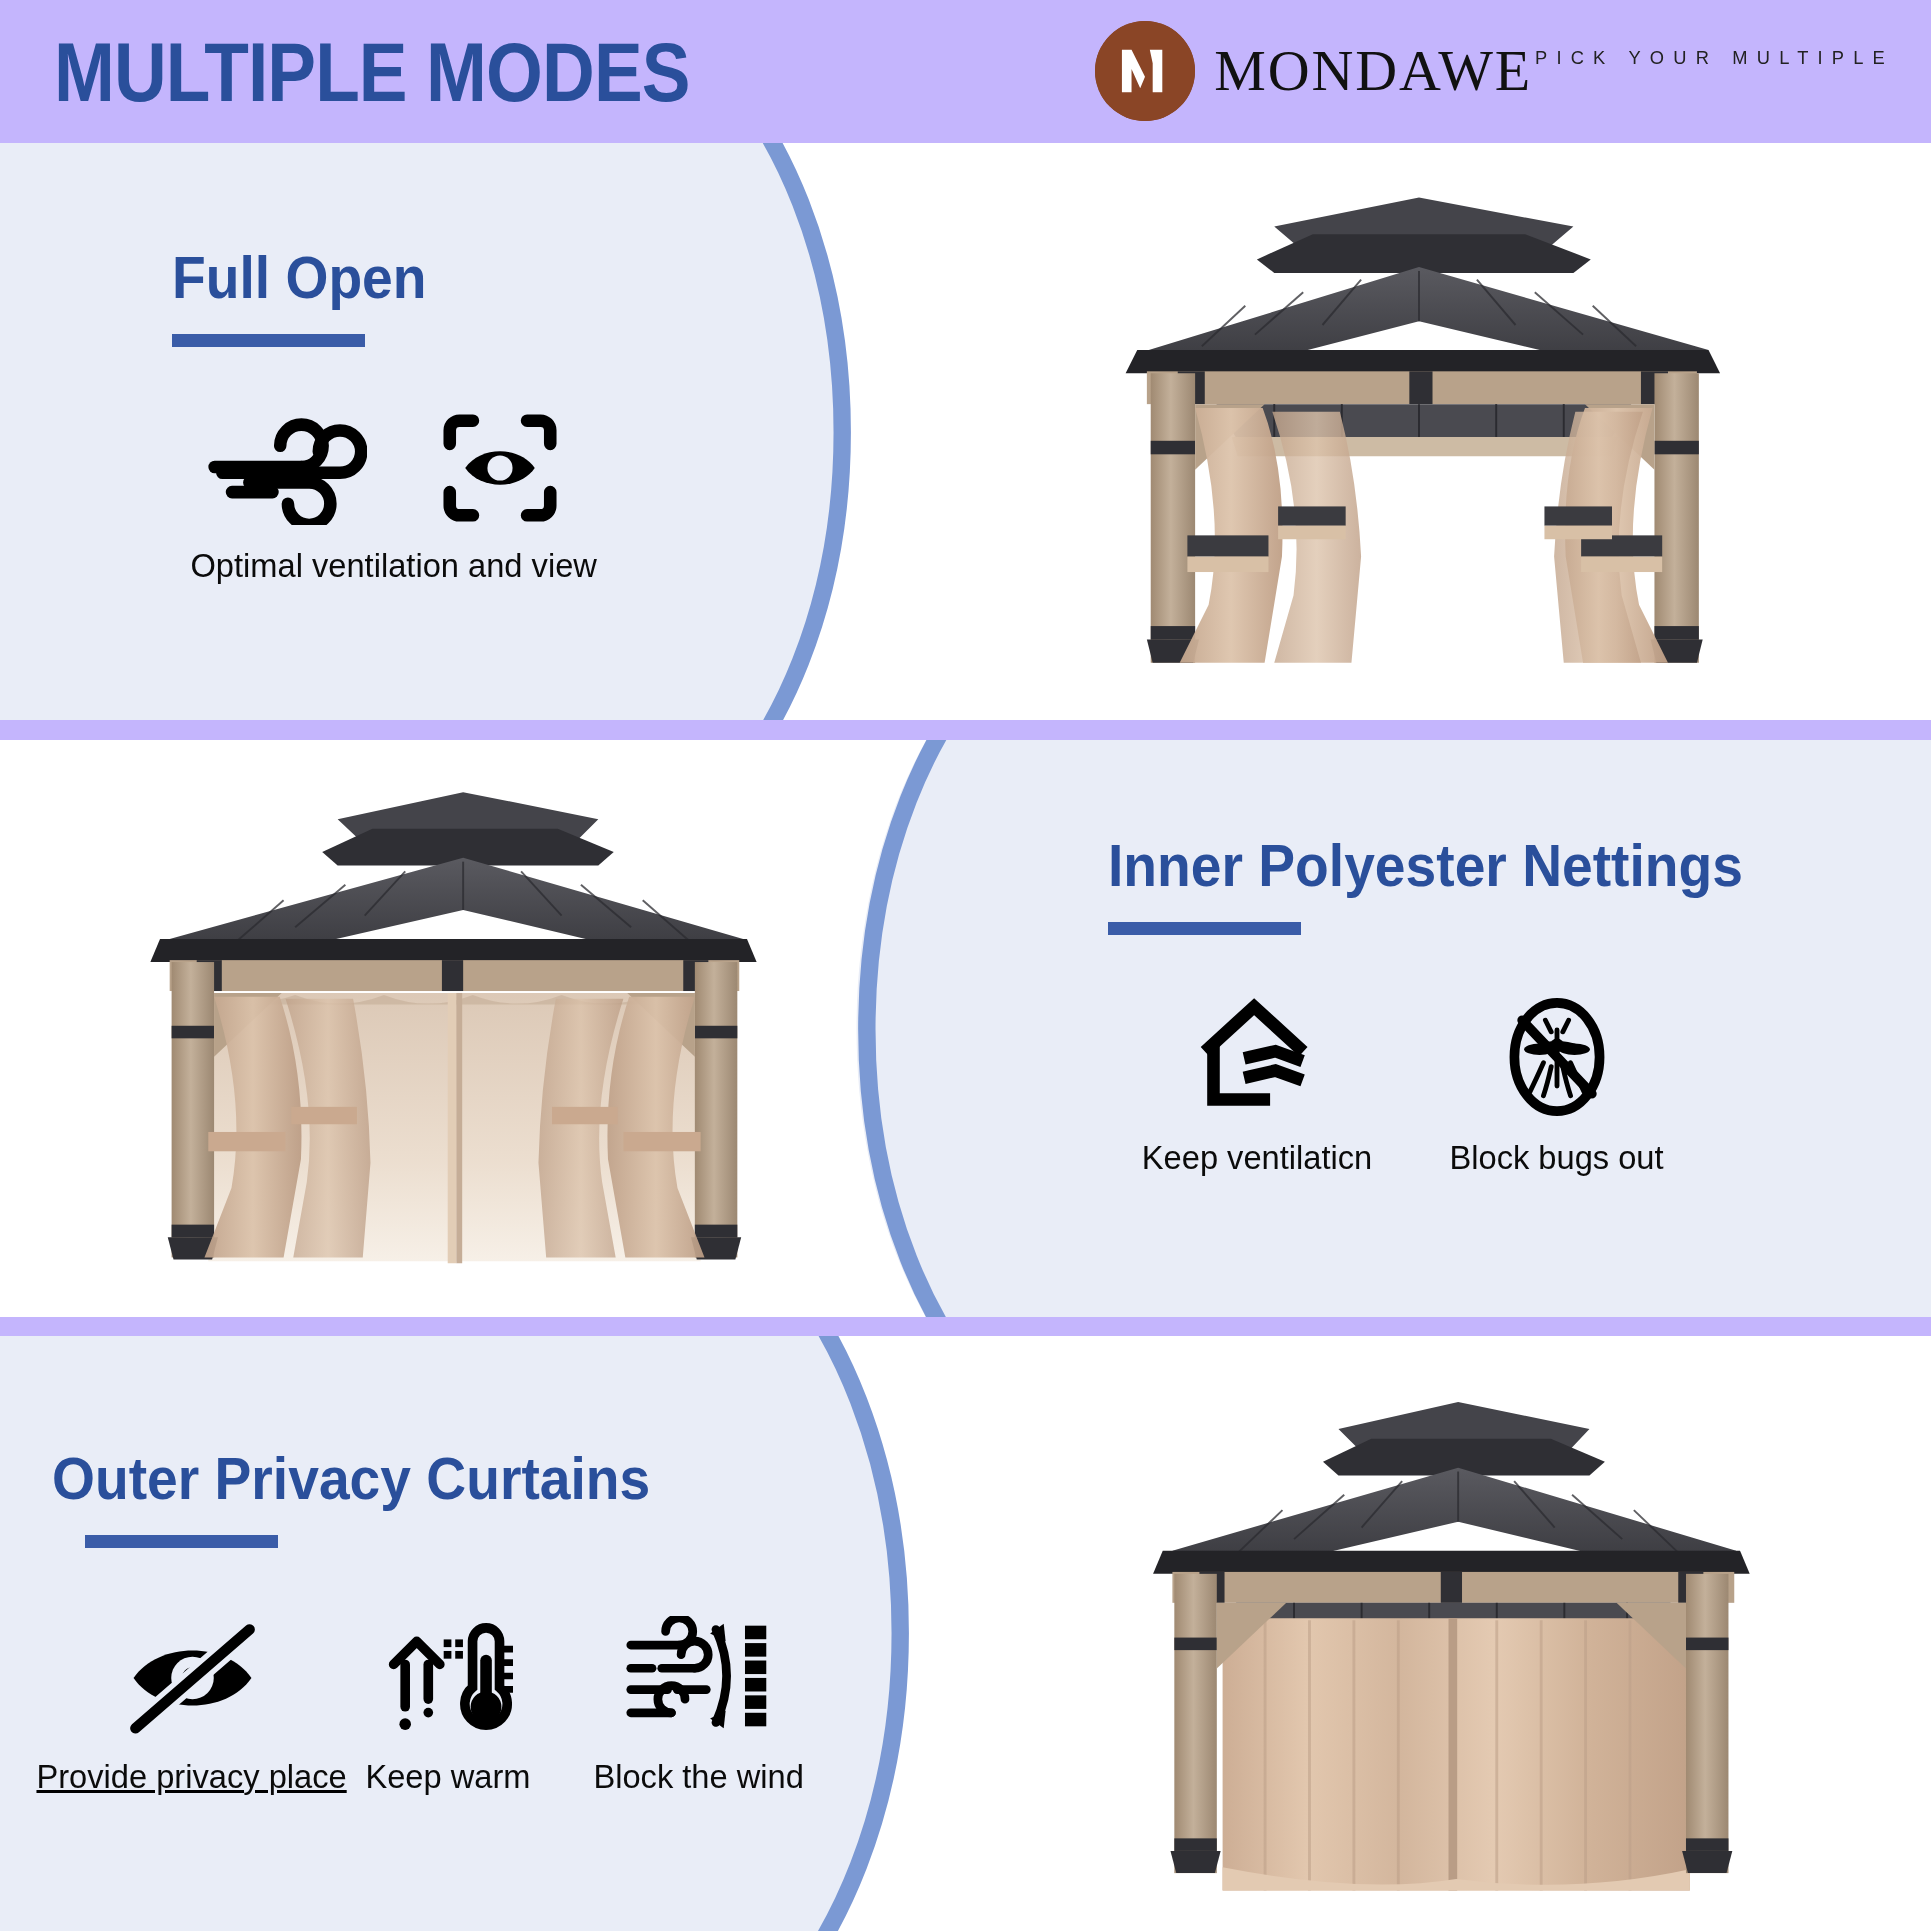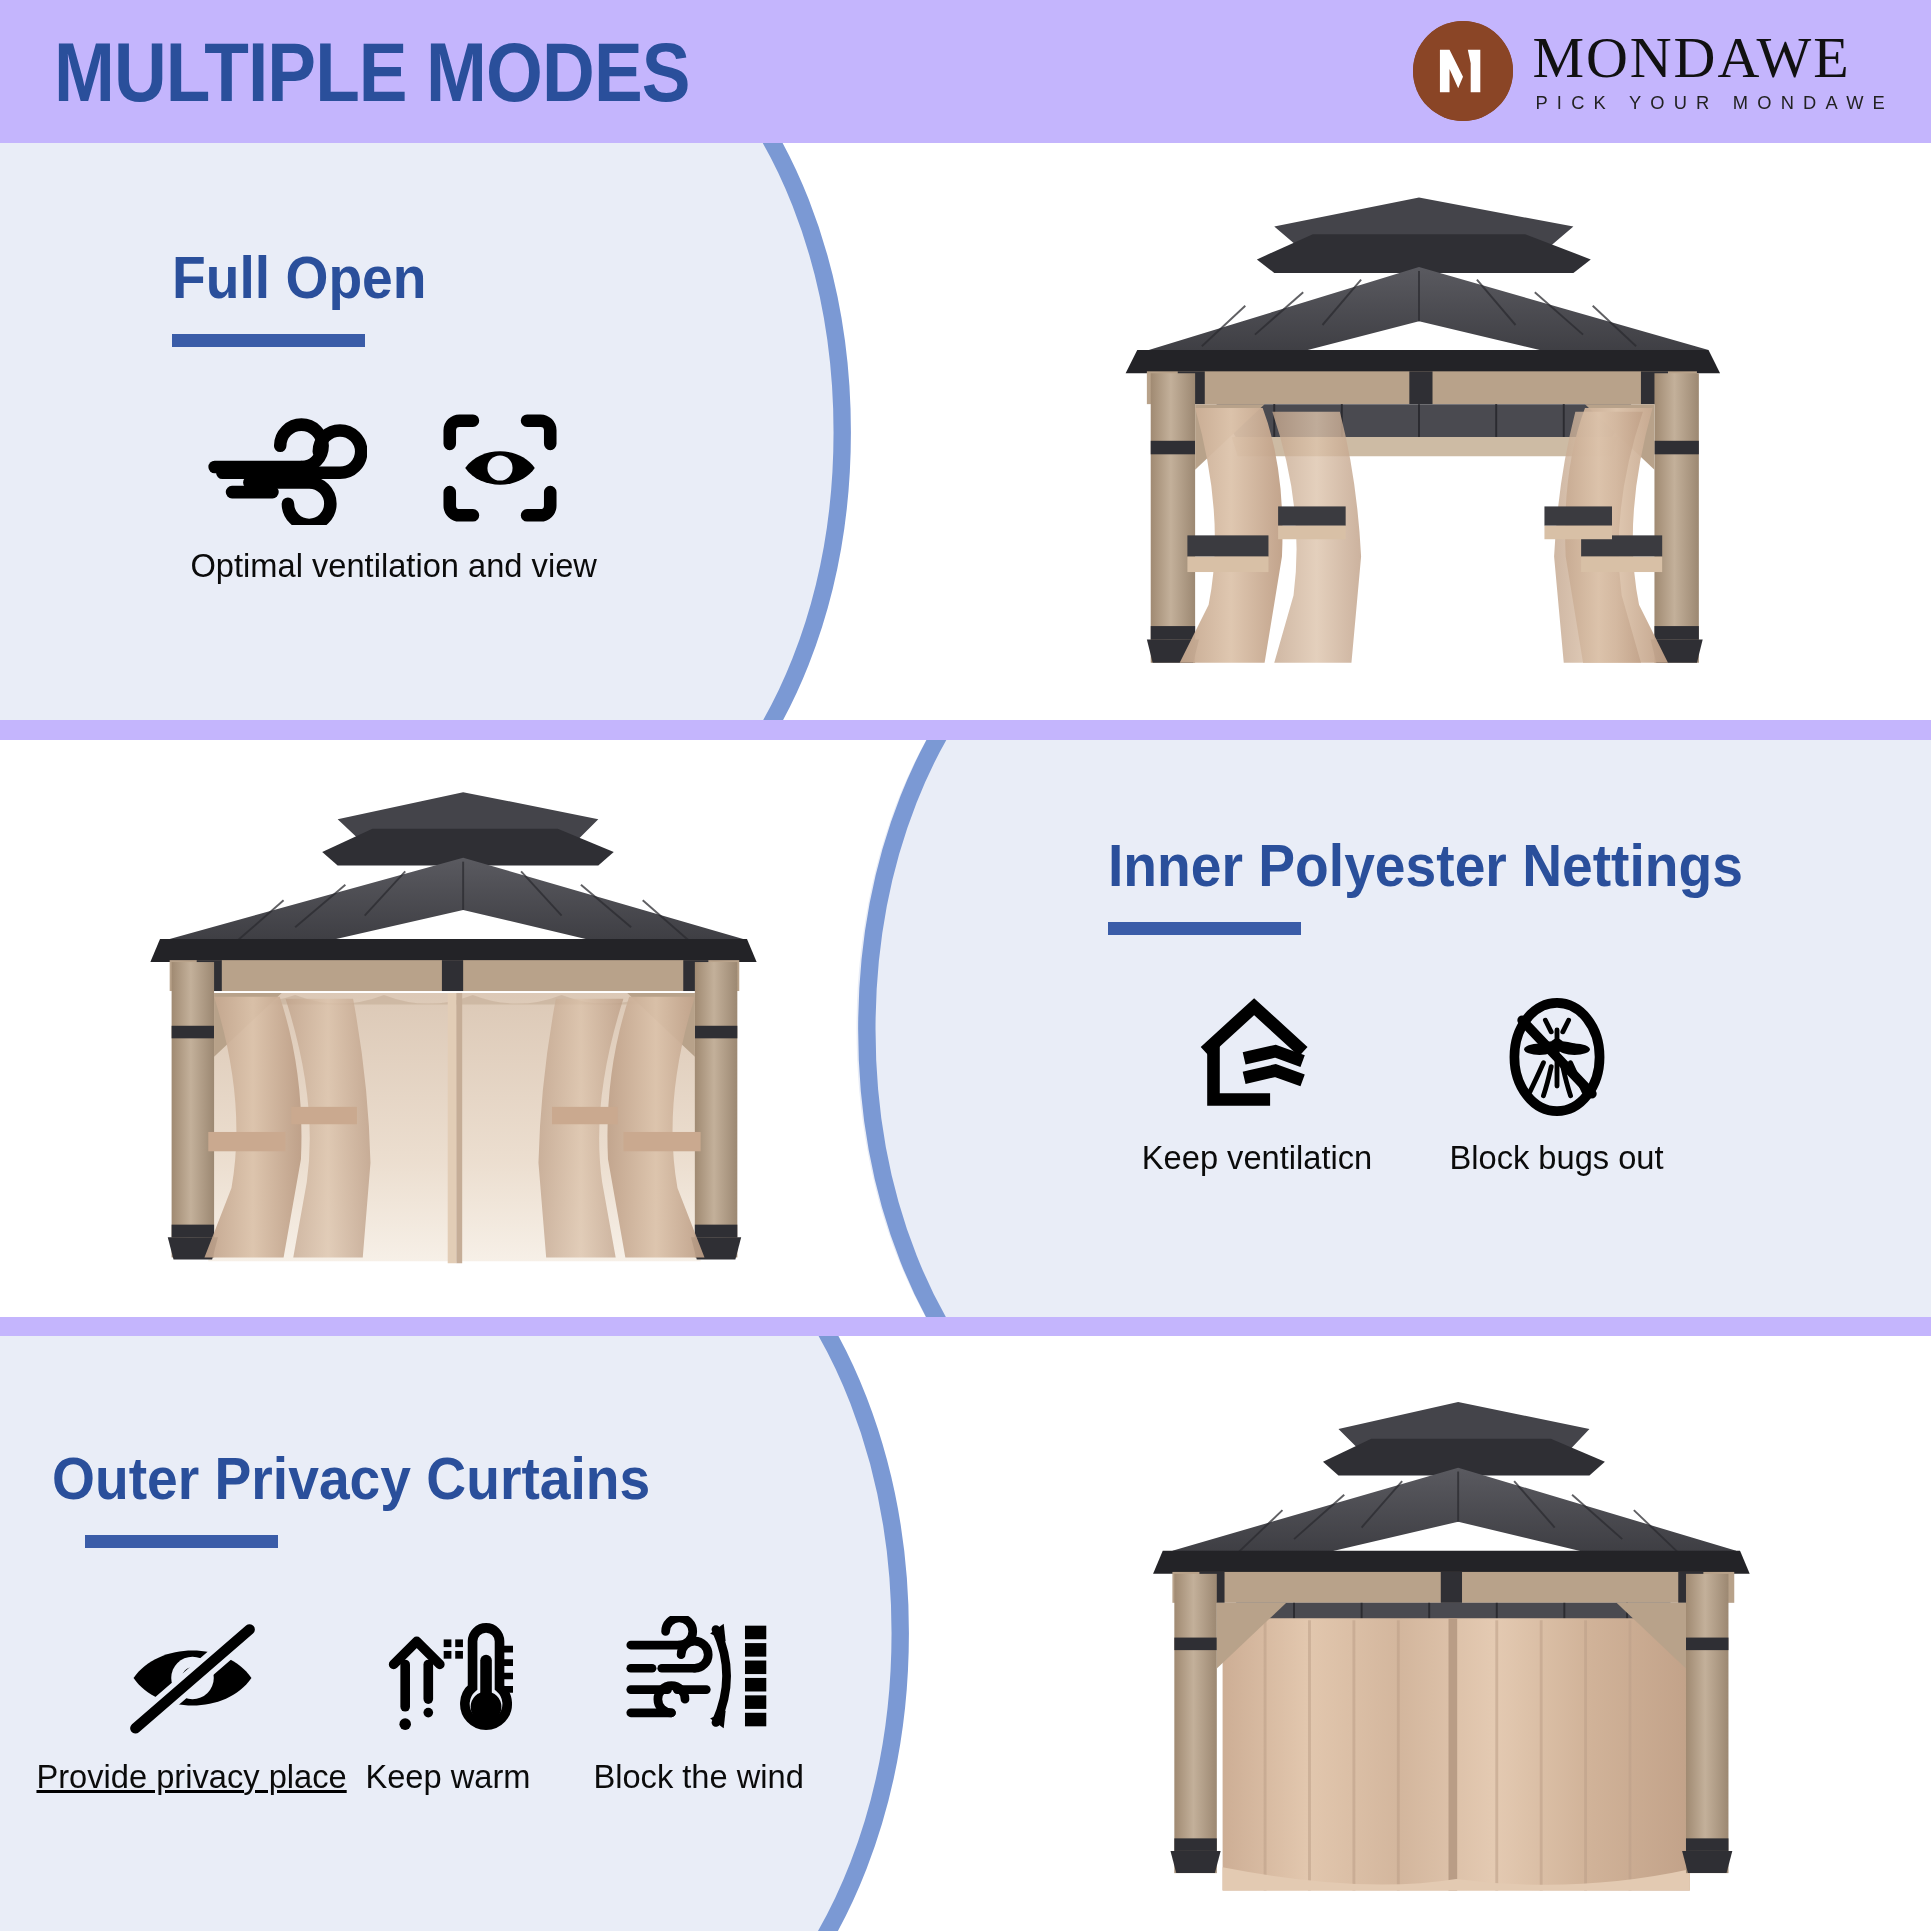--- a/index.html
+++ b/index.html
@@ -17,21 +17,21 @@
     position: absolute; left: 54px; top: 25px;
     font-size: 83px; font-weight: 700;
     letter-spacing: -1px;
     color: #2a4f9b;
     transform: scaleX(0.88); transform-origin: left center;
     white-space: nowrap;
   }
   .logo-wrap { position: absolute; right: 37px; top: 21px; display: flex; align-items: center; gap: 19.3px; }
   .logo-mark { width: 100px; height: 100px; border-radius: 50%; background: #8a4526; position: relative; flex: 0 0 auto; }
   .logo-mark svg { position: absolute; left: 0; top: 0; }
-  .logo-text { display: flex; flex-direction: column; justify-content: center; }
+  .logo-text { display: flex; flex-direction: row; justify-content: center; }
   .brand-name {
     font-family: "Liberation Serif", serif;
     font-size: 58px; letter-spacing: 1.9px; color: #111; line-height: 1.02;
   }
   .brand-tag {
     font-size: 18.3px; letter-spacing: 9.2px; color: #222;
     margin-top: 5.8px; padding-left: 2.9px;
   }
 
   
@@ -80,21 +80,21 @@
         <svg width="100" height="100" viewBox="0 0 104 104">
           <circle cx="52" cy="52" r="52" fill="#8a4526"></circle>
           <g fill="#ffffff">
             <path d="M28 74 L28 30 L38 30 L52 58 L47 70 L38 50 L38 74 Z"></path>
             <path d="M57 30 L70 30 L70 74 L60 74 L60 44 Z"></path>
           </g>
         </svg>
       </div>
       <div class="logo-text">
         <div class="brand-name">MONDAWE</div>
-        <div class="brand-tag">PICK YOUR MONDAWE</div>
+        <div class="brand-tag">PICK YOUR MULTIPLE</div>
       </div>
     </div>
   </div>
 
   <div class="panel" id="panel1">
     <div class="tint"></div>
 
     <div class="whitecut" style="left:676px; right:0;">
       <svg width="1255" height="809" viewBox="0 0 1300 838" preserveAspectRatio="none">
         <path d="M0,0 L1300,0 L1300,838 L0,838 Z" fill="#e9edf7"></path>

